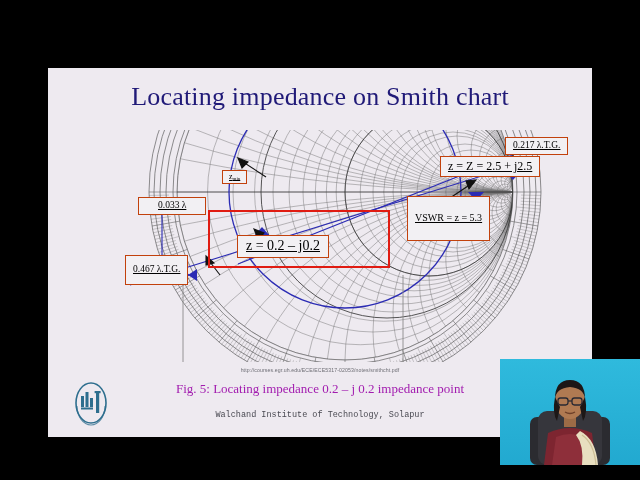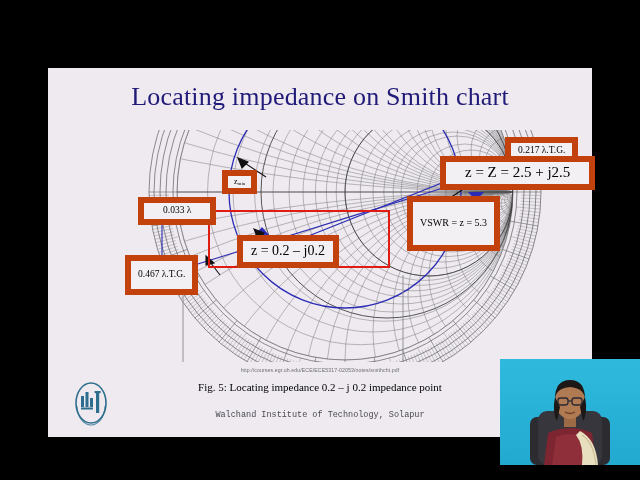--- a/index.html
+++ b/index.html
@@ -10,42 +10,42 @@
   #slide{position:absolute;left:48px;top:56px;width:544px;height:369px;background:#eeeaf0;}
 
   #title{position:absolute;left:0;top:14px;width:100%;text-align:center;
          font-family:"Liberation Serif",serif;font-size:26px;color:#201a78;letter-spacing:.2px;}
 
   
   #chartwrap{position:absolute;left:22px;top:62px;width:500px;height:232px;}
   #chartsvg{display:block;width:500px;height:232px;}
 
   
-  .callout{position:absolute;background:#f2f0f3;border:6px solid #c2410c;
+  .callout{position:absolute;background:#f2f0f3;border:1px solid #c2410c;
            font-family:"Liberation Serif",serif;color:#000;white-space:nowrap;
-           line-height:1.05;text-align:center;}
+           line-height:1.05;text-align:center;text-decoration:underline;}
   .sub{font-size:.62em;vertical-align:-0.25em;}
 
   #cal-0217{left:435px;top:7px;padding:3px 7px;font-size:9.5px;}
-  #cal-zload{left:370px;top:26px;padding:3px 19px;font-size:15px;}
+  #cal-zload{left:370px;top:26px;padding:3px 7px;font-size:12px;}
   #cal-vswr{left:337px;top:66px;padding:16px 7px;font-size:10px;}
   #cal-zmin{left:152px;top:40px;padding:2px 6px;font-size:8px;}
   #cal-0033{left:68px;top:67px;padding:3px 19px;font-size:9.5px;}
   #cal-0467{left:55px;top:125px;padding:9px 7px;font-size:9.5px;}
   #cal-zl{left:167px;top:105px;padding:3px 8px;font-size:14px;}
 
   
   #redbox{position:absolute;left:138px;top:80px;width:182px;height:58px;
           border:2px solid #e01b12;box-sizing:border-box;background:transparent;}
 
   
   #srcurl{position:absolute;left:0;top:299px;width:100%;text-align:center;
           font-family:"Liberation Sans",sans-serif;font-size:5.2px;color:#6d6d74;letter-spacing:.1px;}
   #caption{position:absolute;left:0;top:313px;width:100%;text-align:center;
-           font-family:"Liberation Serif",serif;font-size:11px;color:#000000;}
+           font-family:"Liberation Serif",serif;font-size:13px;color:#a21caf;}
   #footer{position:absolute;left:0;top:342px;width:100%;text-align:center;
           font-family:Liberation Mono, monospace;font-size:8.5px;color:#4a4a52;}
 
   
   #logo{position:absolute;left:22px;top:312px;width:42px;height:46px;}
 
   
   #webcam{position:absolute;left:500px;top:347px;width:140px;height:106px;
           background:#29b4d8;overflow:hidden;}
   .wc-wall{position:absolute;inset:0;background:linear-gradient(180deg,#2fbadd 0%,#22a9d0 100%);}

